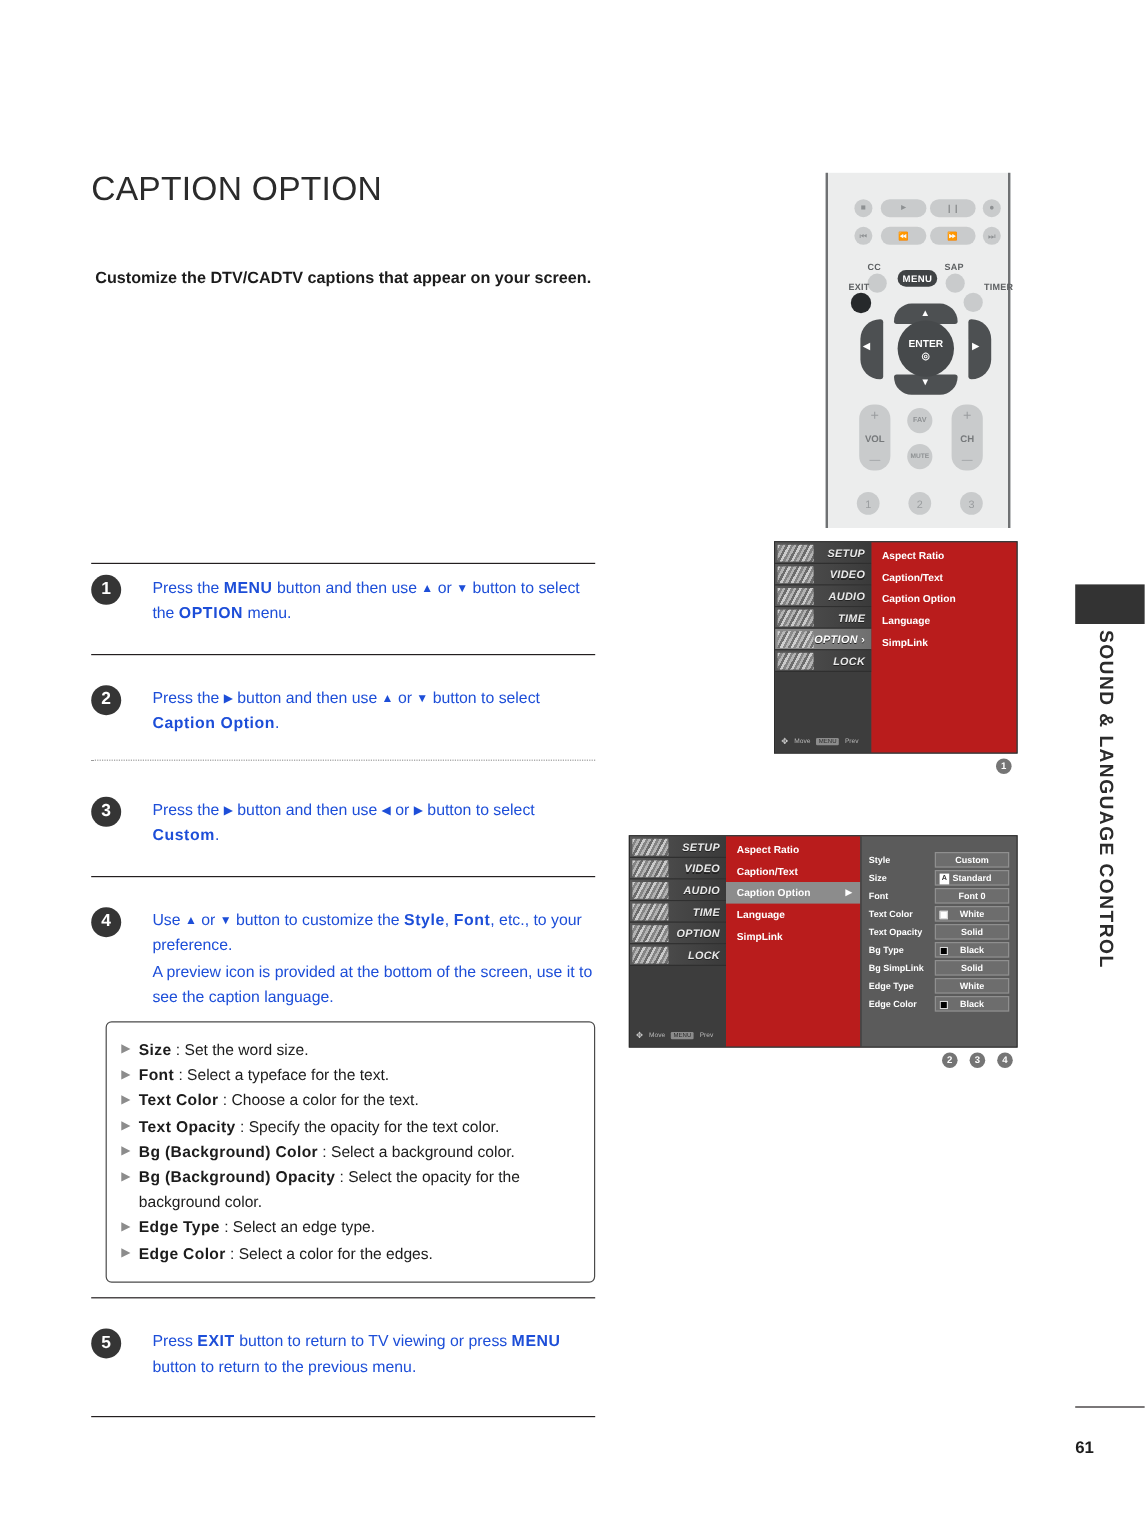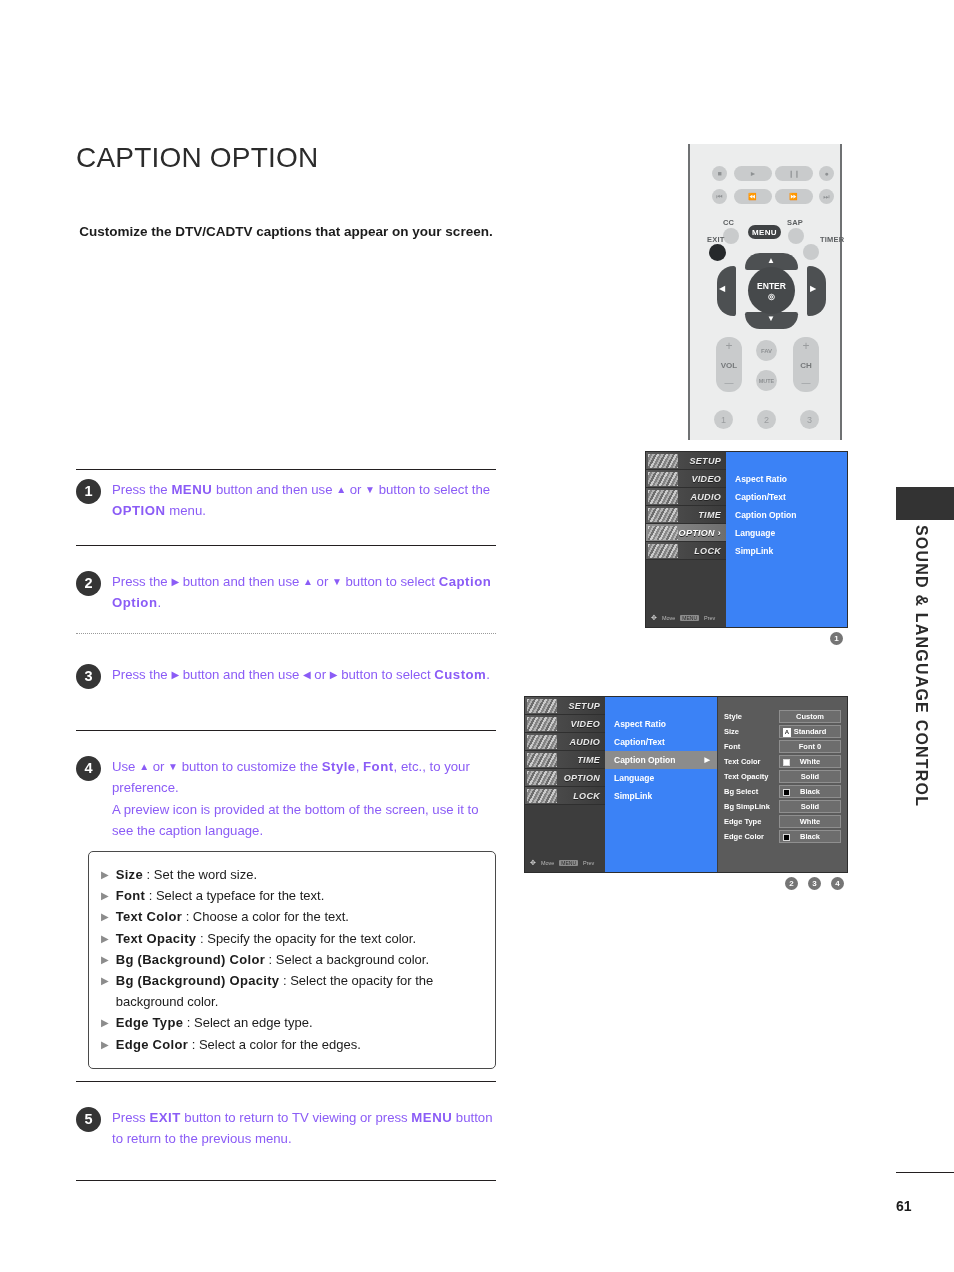--- a/index.html
+++ b/index.html
@@ -62,22 +62,23 @@
     color: #fff;
     font-size: 14.5px;
     font-weight: bold;
     display: flex; align-items: center; justify-content: center;
     line-height: 1;
     margin-top: 1px;
   }
   .step-text {
     font-size: 13.2px;
     line-height: 1.62;
-    color: #8b5cf6;
+    color: #1d4ed8;
     padding-top: 1px;
+    margin-left: 15px;
   }
   .step-text b { font-weight: bold; letter-spacing: 0.5px; }
   .glyph { font-size: 10px; vertical-align: 1px; }
 
   
   #bullet-box {
     position: absolute;
     left: 88px; top: 851px;
     width: 408px;
     border: 1.2px solid #4a4a4a;
@@ -205,22 +206,22 @@
     font-size: 5.5px;
   }
   .rail-foot .k {
     background: #8c8c8c; color: #2a2a2a;
     padding: 0 2px; border-radius: 1px;
     font-size: 5px;
   }
   .rail-foot .nav-dot { color:#cfcfcf; font-size: 7px; }
   .tv-list {
     flex: 1;
-    background: #3b82f6;
-    padding-top: 18px;
+    background: #b91c1c;
+    padding-top: 2px;
   }
   .tv-list .row {
     height: 18px;
     display: flex; align-items: center; justify-content: space-between;
     padding: 0 7px 0 9px;
     color: #ffffff;
     font-weight: bold;
     font-size: 8.5px;
   }
   .tv-list .row.sel { background: #8c8c8c; }
@@ -585,21 +586,21 @@
             <span>White</span>
           </span>
         </div>
         <div class="set-row">
           <span class="lbl">Text Opacity</span>
           <span class="val">
             <span>Solid</span>
           </span>
         </div>
         <div class="set-row">
-          <span class="lbl">Bg Select</span>
+          <span class="lbl">Bg Type</span>
           <span class="val">
             <span class="sw" style="background:#000000"></span>
             <span>Black</span>
           </span>
         </div>
         <div class="set-row">
           <span class="lbl">Bg SimpLink</span>
           <span class="val">
             <span>Solid</span>
           </span>

